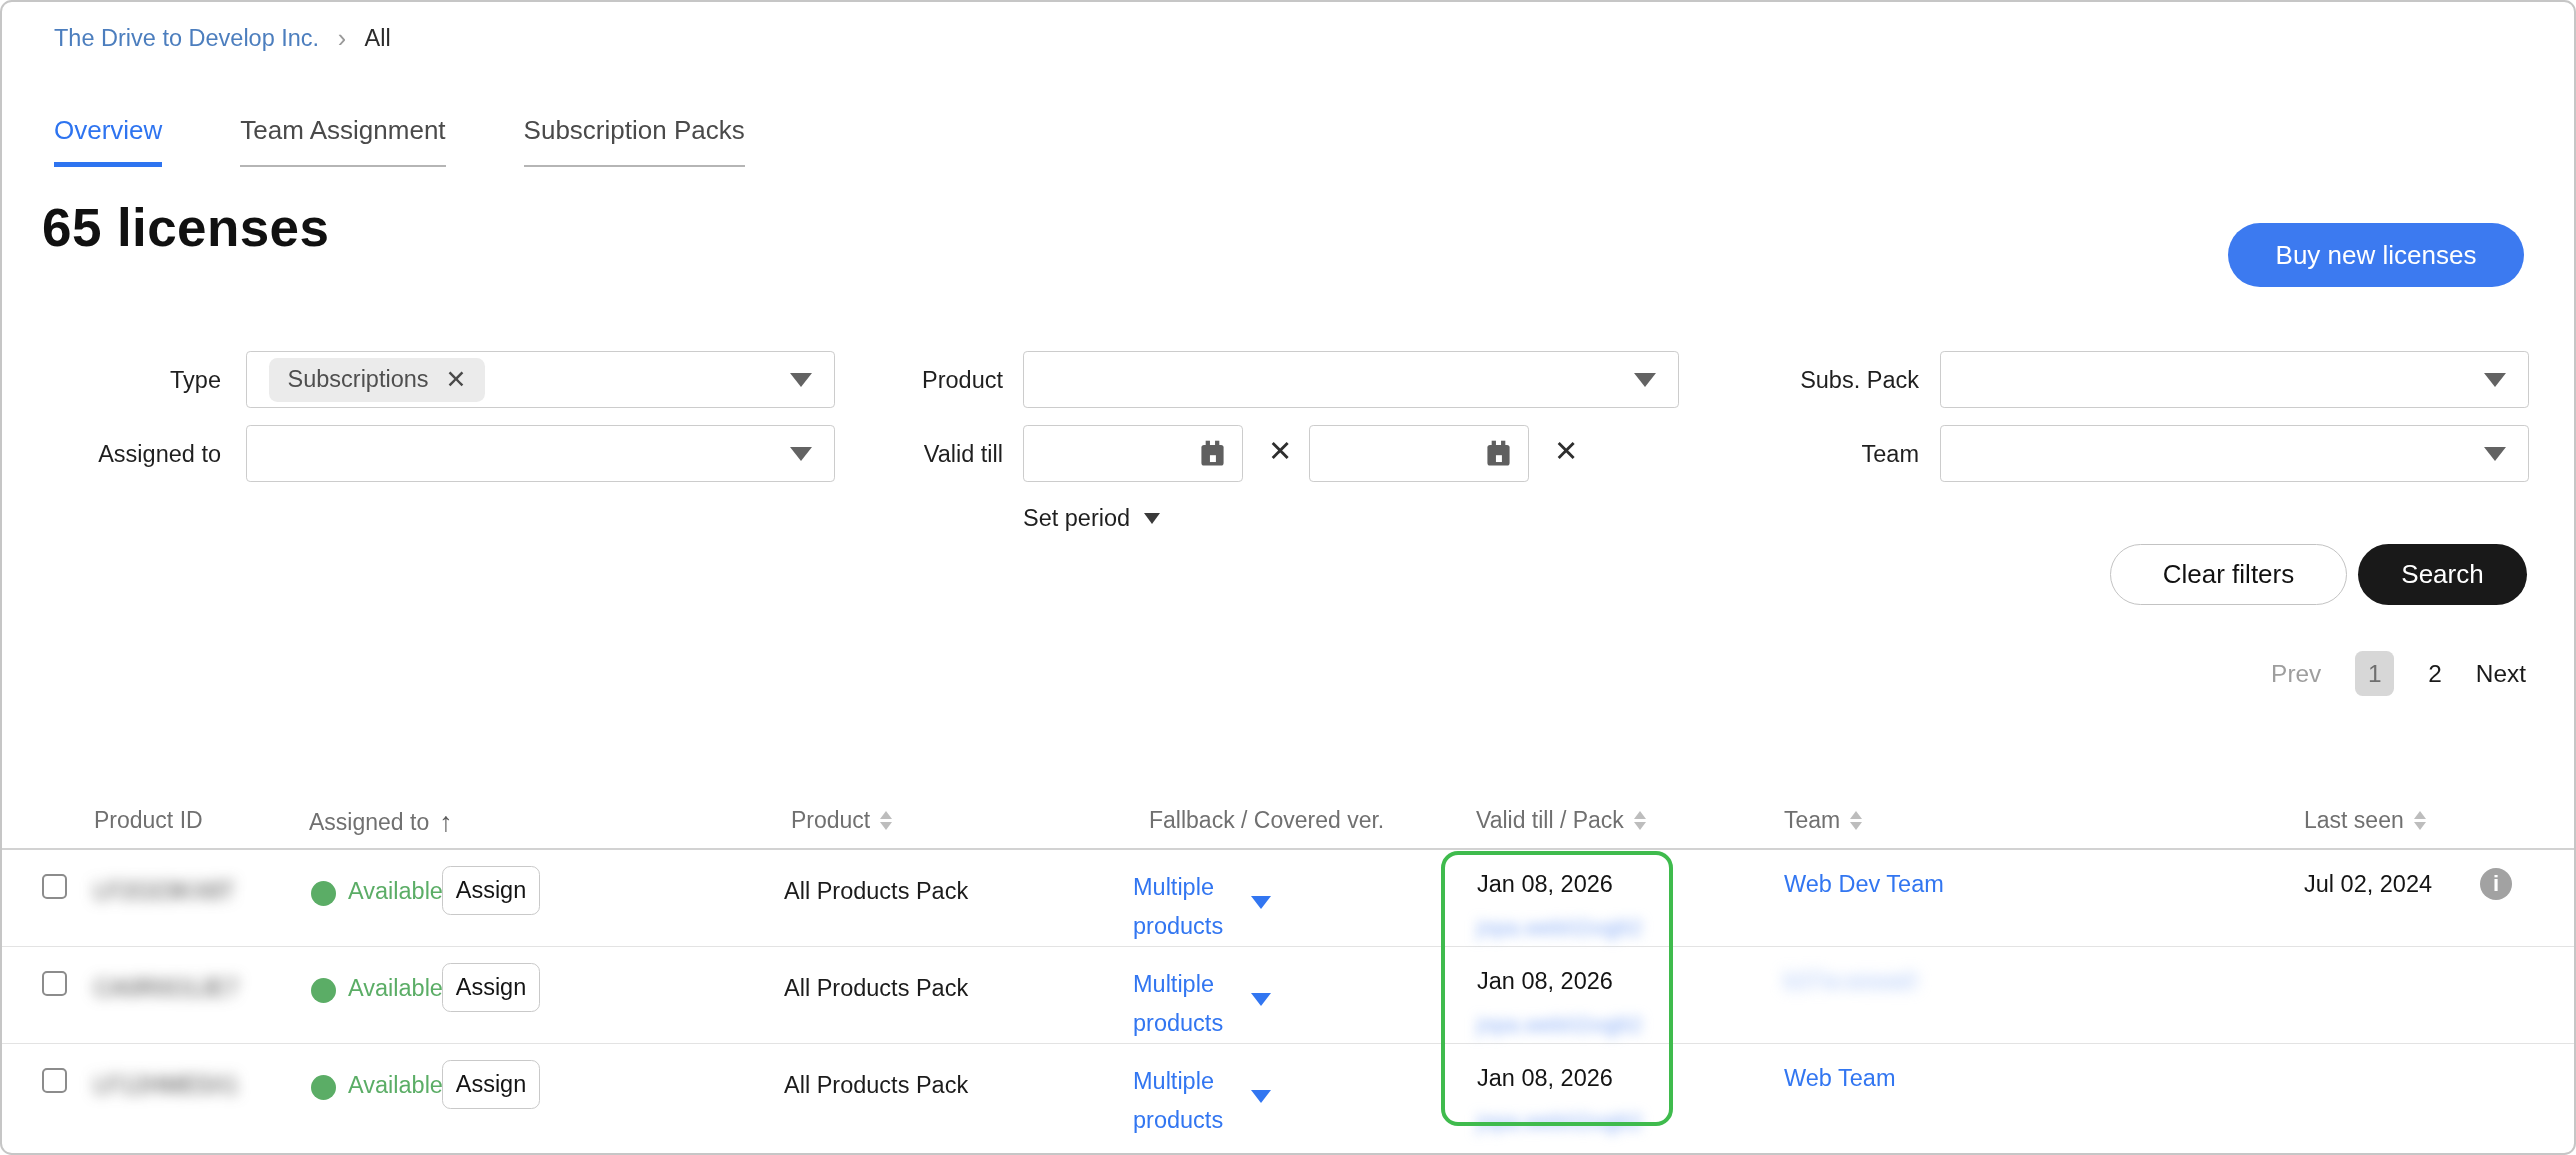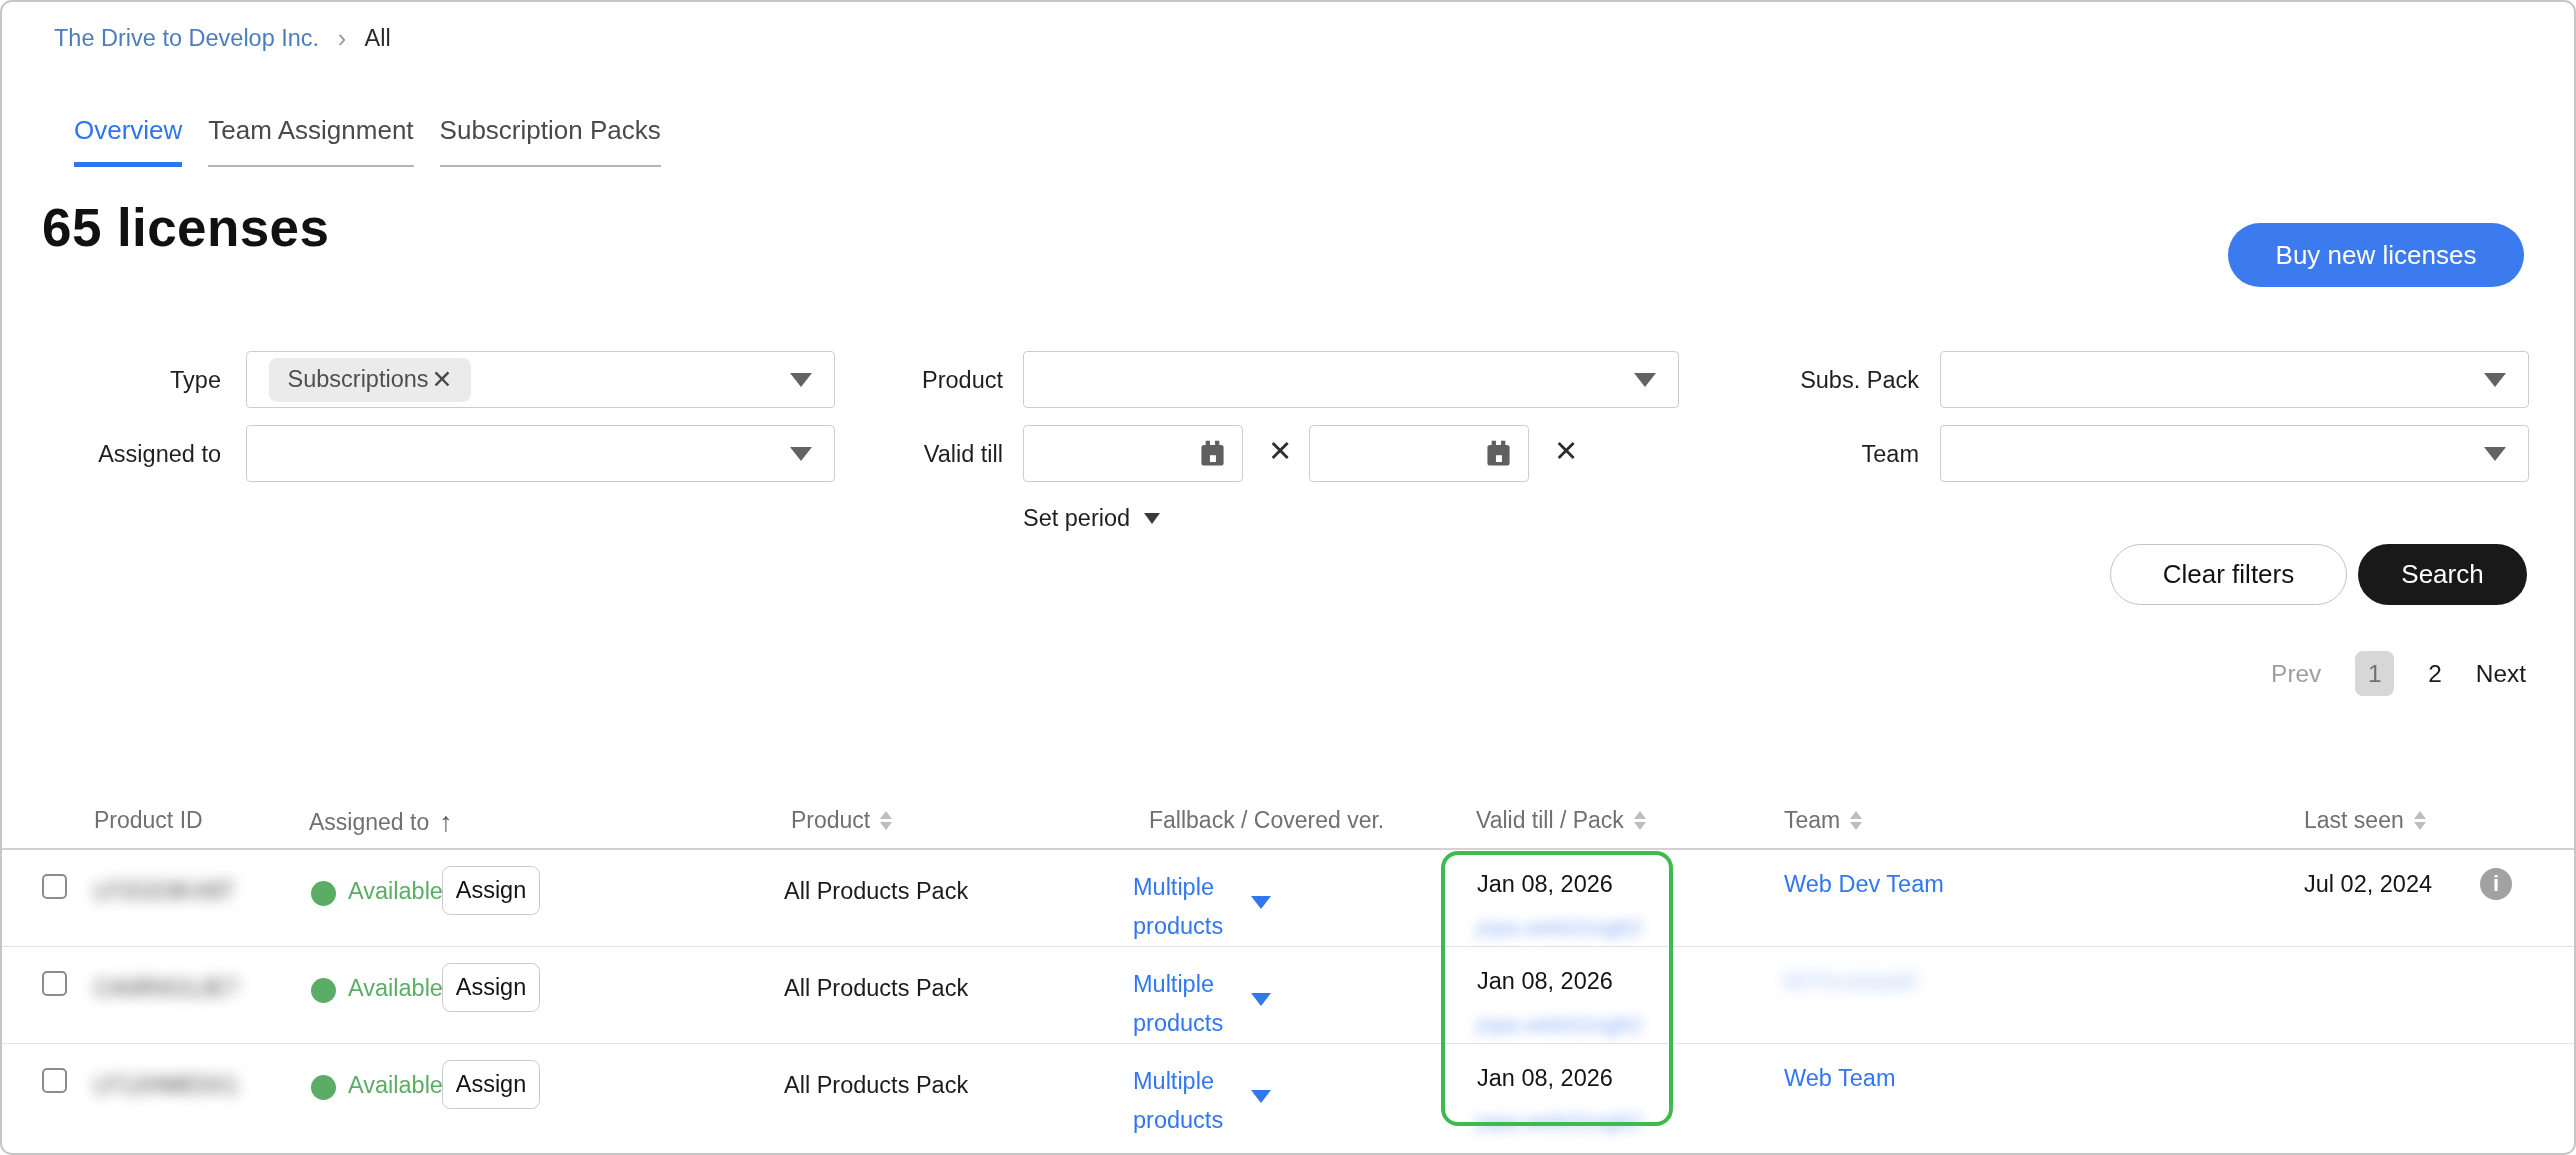--- a/index.html
+++ b/index.html
@@ -7,37 +7,37 @@
     position:relative; width:2576px; height:1155px; box-sizing:border-box;
     border:2.5px solid #c6c6c6; border-radius:11.8px; background:#fff; overflow:hidden;
     font-family:"Liberation Sans", sans-serif; color:#1f1f1f;
   }
   
   .breadcrumb { position:absolute; top:22px; left:52px; display:flex; align-items:center; gap:18.5px; font-size:23.5px; }
   .crumb-link { color:#4c7ebe; cursor:pointer; }
   .crumb-sep { color:#9a9a9a; font-size:25px; }
   .crumb-current { color:#2b2b2b; }
   
-  .tabs { position:absolute; top:113px; left:52px; display:flex; gap:26px;margin-left:20px; }
+  .tabs { position:absolute; top:113px; left:52px; display:flex; gap:78px; }
   .tab { font-size:26px; color:#4a4a4a; padding-bottom:18.5px; border-bottom:2.5px solid #b5b5b5; cursor:pointer; }
   .tab.active { color:#2e74f0; border-bottom:5.9px solid #2e74f0; padding-bottom:15px; }
   
   .page-title { position:absolute; top:195px; left:40px; font-size:53px; font-weight:700; letter-spacing:0.4px; color:#111; margin:0; }
   .buy-btn { position:absolute; top:221px; right:50px; width:296px; height:64px; border-radius:34px;
     background:#3c7af0; color:#fff; font-size:26px; display:flex; align-items:center; justify-content:center;
     border:none; cursor:pointer; font-family:inherit; }
   
   .f-label { position:absolute; font-size:23.5px; color:#1f1f1f; text-align:right; }
   .select-box { position:absolute; height:57px; border:1.7px solid #ccc; border-radius:4.2px; background:#fff;
     display:flex; align-items:center; padding:0 22px; box-sizing:border-box; cursor:pointer; }
   .caret { width:0; height:0; border-left:11px solid transparent; border-right:11px solid transparent;
     border-top:14.3px solid #636363; margin-left:auto; }
   .caret.small { border-left-width:8.4px; border-right-width:8.4px; border-top-width:11px; border-top-color:#3a3a3a; margin-left:0; }
   .caret.blue { border-left-width:10px; border-right-width:10px; border-top-width:13.5px; border-top-color:#3276f1; margin-left:0; }
-  .chip { background:#ebebeb; border-radius:8.4px; height:44px; display:flex; align-items:center; gap:3px;
+  .chip { background:#ebebeb; border-radius:8.4px; height:44px; display:flex; align-items:center; gap:17px;
     padding:0 18.5px; font-size:23.5px; color:#4f4f4f;text-align:right; }
   .chip-x { font-size:25px; color:#4a4a4a; cursor:pointer; line-height:1; }
   .date-box { position:absolute; width:220px; height:57px; border:1.7px solid #ccc; border-radius:4.2px; background:#fff;
     display:flex; align-items:center; justify-content:flex-end; padding:0 15px; box-sizing:border-box; }
   .clear-x { position:absolute; font-size:29px; color:#2e2e2e; cursor:pointer; line-height:1; }
   .set-period { position:absolute; left:1021px; top:503px; display:flex; align-items:center; gap:13.5px;
     font-size:23.5px; color:#1f1f1f; cursor:pointer; }
   .clear-btn { position:absolute; left:2108px; top:542px; width:237px; height:61px; border-radius:34px;
     background:#fff; border:1.7px solid #c3c3c3; font-size:26px; color:#111; cursor:pointer; font-family:inherit; }
   .search-btn { position:absolute; left:2356px; top:542px; width:169px; height:61px; border-radius:34px;

